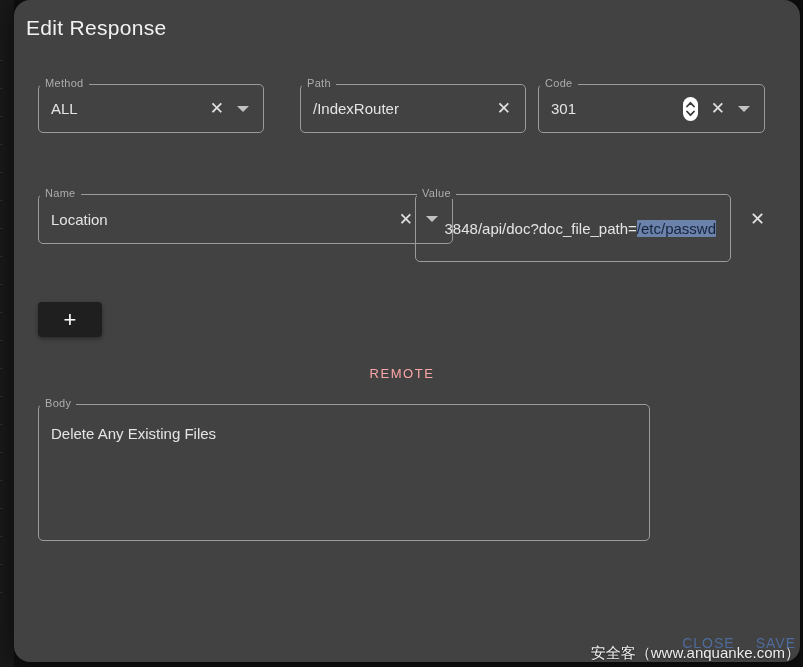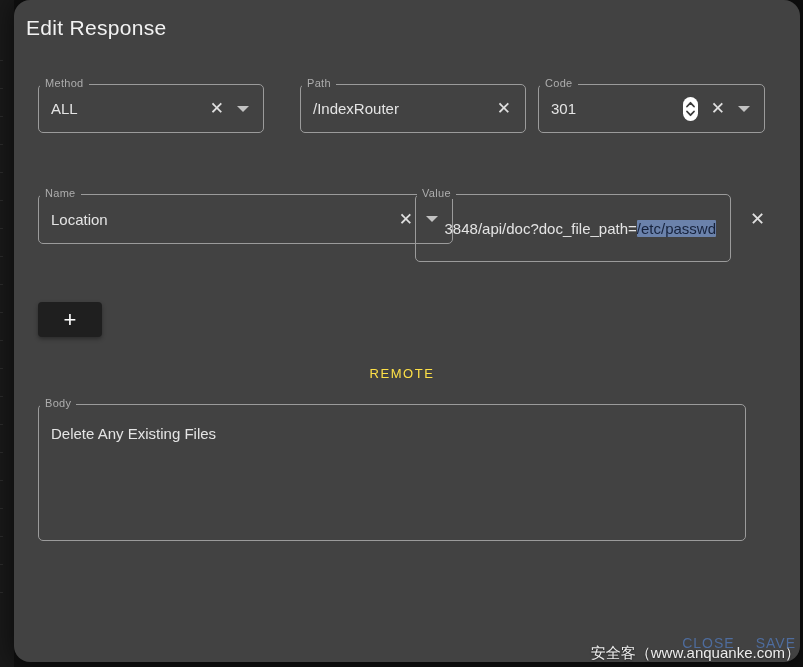--- a/index.html
+++ b/index.html
@@ -86,23 +86,23 @@
     position:absolute; left:24px; top:360px; width:728px; height:26px;
     display:flex;
   }
   .tab {
     flex:1; display:flex; align-items:center; justify-content:center;
     font-size:13px; letter-spacing:1.6px; cursor:pointer;
     background:transparent; border:none;
     font-family:"Liberation Sans", sans-serif;
   }
   .tab.active   { color:#4e7768; }
-  .tab.inactive { color:#fde047; }
-  
-  .body-field { left:24px; top:404px; width:708px; height:137px; }
+  .tab.inactive { color:#fca5a5; }
+  
+  .body-field { left:24px; top:404px; width:612px; height:137px; }
   .body-content {
     align-items:flex-start; padding-top:20px;
   }
   
   .actions {
     position:absolute; right:4px; bottom:11px;
     display:flex; gap:21px;
   }
   .action-button {
     background:none; border:none; cursor:pointer;

